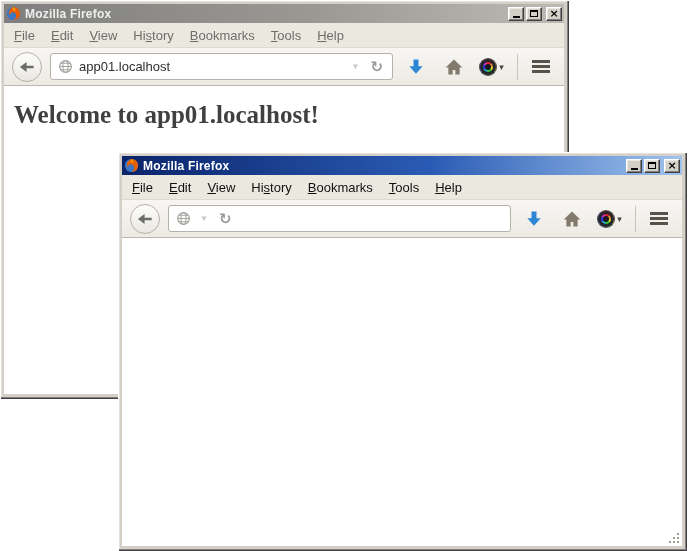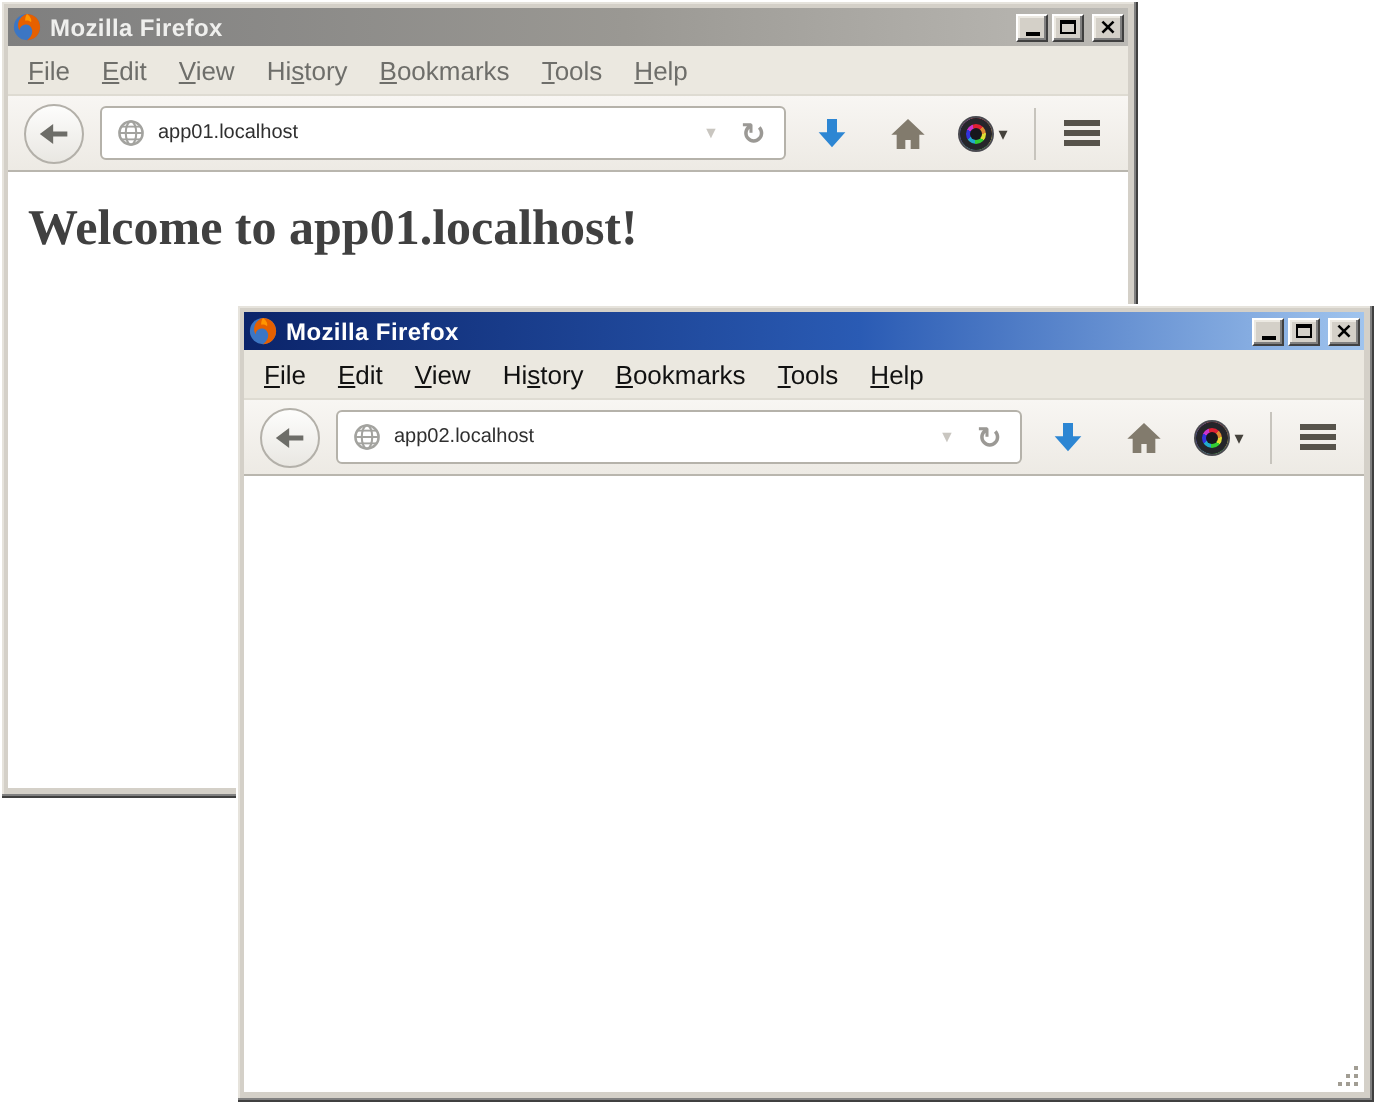--- a/index.html
+++ b/index.html
@@ -47,21 +47,21 @@
   
   .navbar { height:38px; background:linear-gradient(#f8f6f3,#edeae4);
             border-bottom:1px solid #b9b6ae;
             display:flex; align-items:center; padding:0 8px; }
   .backbtn { width:30px; height:30px; border-radius:50%; flex:0 0 auto;
              border:1px solid #b3b0a9; background:linear-gradient(#fdfdfc,#e9e7e2);
              display:flex; align-items:center; justify-content:center; margin-right:8px; }
   .urlbar { flex:1; height:27px; background:#ffffff; border:1px solid #b5b2aa;
             border-radius:3px; display:flex; align-items:center; padding:0 7px; gap:6px; }
   .globe { width:15px; height:15px; flex:0 0 auto; display:inline-flex; }
-  .url-text { flex:1; font-size:10px; color:#2f2f2f; white-space:nowrap; overflow:hidden; }
+  .url-text { flex:1; font-size:13px; color:#2f2f2f; white-space:nowrap; overflow:hidden; }
   .url-ddl { font-size:8px; color:#c9c6c0; padding:0 3px; }
   .reload  { font:bold 15px "DejaVu Sans", sans-serif; color:#9b9995; padding:0 2px; }
   .tbtn { height:30px; min-width:30px; display:flex; align-items:center;
           justify-content:center; margin-left:8px; }
   .tsep { width:1px; height:26px; background:#c7c4bd; margin-left:10px; }
   .colorwheel { width:16px; height:16px; border-radius:50%;
     background:conic-gradient(#d23 0 12%, #d83 12% 24%, #dd3 24% 36%, #3c3 36% 52%,
                #2ac 52% 66%, #33d 66% 82%, #c3c 82% 94%, #d23 94% 100%);
     box-shadow: inset 0 0 0 3px #25252a, 0 0 0 1px #4a4a50; position:relative; }
   .colorwheel::after { content:""; position:absolute; left:5px; top:5px; width:6px; height:6px;
@@ -201,21 +201,20 @@
       <span class="urlbar">
         <span class="globe">
           <svg viewBox="0 0 16 16" width="15" height="15">
             <circle cx="8" cy="8" r="6.2" fill="none" stroke="#a3a39f" stroke-width="1.3"></circle>
             <ellipse cx="8" cy="8" rx="2.8" ry="6.2" fill="none" stroke="#a3a39f" stroke-width="1.1"></ellipse>
             <line x1="1.8" y1="8" x2="14.2" y2="8" stroke="#a3a39f" stroke-width="1.1"></line>
             <line x1="2.6" y1="4.6" x2="13.4" y2="4.6" stroke="#a3a39f" stroke-width="1"></line>
             <line x1="2.6" y1="11.4" x2="13.4" y2="11.4" stroke="#a3a39f" stroke-width="1"></line>
           </svg>
         </span>
-        <span class="url-text">app02.localhost</span>
         <span class="url-ddl">▼</span>
         <span class="reload">↻</span>
       </span>
       <span class="tbtn">
         <svg viewBox="0 0 24 24" width="20" height="20">
           <path d="M9 3 h6 v8 h5 l-8 9 -8 -9 h5 Z" fill="#2d86d3"></path>
         </svg>
       </span>
       <span class="tbtn">
         <svg viewBox="0 0 24 24" width="20" height="20">

